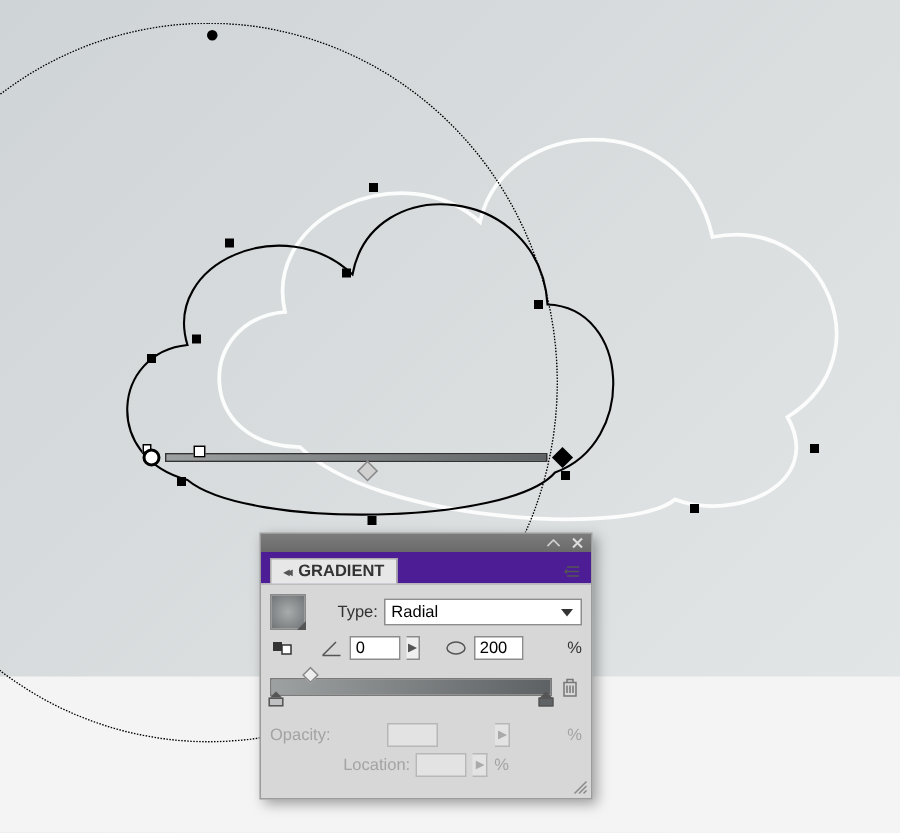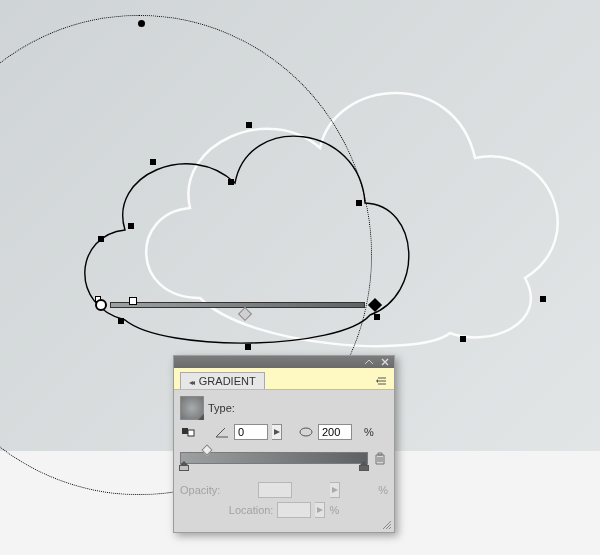--- a/index.html
+++ b/index.html
@@ -26,29 +26,29 @@
   
   .ap { position: absolute; width: 6px; height: 6px; background: #000; }
   .ap.hollow { background:#fff; border:1px solid #000; width:6px; height:6px; }
   .dp { position: absolute; width: 7px; height: 7px; border-radius: 50%; background:#000; }
 
   
   .panel { position: absolute; left: 173px; top: 355px; width: 222px; background: #d7d7d7; border: 1px solid #9c9c9c; box-shadow: 3px 3px 8px rgba(0,0,0,.35); }
   .panel-head { height: 12px; background: linear-gradient(#7c7c7c,#6a6a6a); display:flex; justify-content:flex-end; align-items:center; padding: 0 2px; gap:2px; }
   .head-btn { width: 14px; height: 10px; display:flex; align-items:center; justify-content:center; color:#ddd; cursor:pointer; }
   .head-btn svg { display:block; }
-  .tabbar { background:#fef9c3; padding: 4px 0 0 6px; }
+  .tabbar { background:#4c1d95; padding: 4px 0 0 6px; font-weight: bold; }
   .tab { display:inline-block; background:#e7e7e7; border:1px solid #a9a9a9; border-bottom:none; padding: 2px 8px; font-size:10px; color:#333; }
   .tab .carets { font-size: 8px; margin-right: 3px; color:#555; letter-spacing:-2px; }
   .menu-btn { float:right; margin: 3px 4px 0 0; width: 16px; height: 12px; cursor:pointer; display:flex; align-items:center; justify-content:center;}
   .panel-body { border-top:1px solid #bcbcbc; padding: 6px 6px 10px 6px; background:#d7d7d7; }
   .row { display:flex; align-items:center; gap:4px; margin-bottom:4px; }
   .swatch { width: 24px; height: 24px; border:1px solid #8a8a8a; background: radial-gradient(circle at 50% 50%, #a8acad 0%, #6f7375 100%); position:relative; }
   .swatch::after { content:""; position:absolute; right:-1px; bottom:-1px; width:0; height:0; border-left:6px solid transparent; border-bottom:6px solid #555; }
-  .lbl { color:#333; }
+  .lbl { color:#333;margin-left:17px; }
   .select { flex:1; height:18px; background:#fff; border:1px solid #8c8c8c; display:flex; align-items:center; padding:0 4px; position:relative; }
   .select .caret { position:absolute; right:2px; top:3px; width:14px; height:12px; display:flex; align-items:center; justify-content:center; }
   .mini-ico { width:16px; height:16px; display:flex; align-items:center; justify-content:center; }
   .numbox { width:34px; height:16px; background:#fff; border:1px solid #8c8c8c; display:flex; align-items:center; padding:0 3px; }
   .stepper { width:10px; height:16px; background:#efefef; border:1px solid #8c8c8c; border-left:none; display:flex; align-items:center; justify-content:center; }
   .slider-row { margin-top:6px; }
   .slider-track { height:12px; background:linear-gradient(90deg,#9ea1a2,#5e6163); border:1px solid #7a7a7a; position:relative; }
   .slider-dia { position:absolute; top:-7px; left:22px; width:8px; height:8px; transform:rotate(45deg); background:#eee; border:1px solid #888; }
   .slider-stop-l { position:absolute; bottom:-8px; left:-2px; }
   .slider-stop-r { position:absolute; bottom:-8px; right:-2px; }
@@ -134,20 +134,28 @@
           <path d="M2 2 H10 M2 5 H10 M2 8 H10" stroke="#555" stroke-width="1"></path>
           <path d="M0 5 L2 3 V7 Z" fill="#555"></path>
         </svg>
     </div>
   </div>
   <div class="panel-body">
 
     <div class="row">
       <div class="swatch"></div>
       <span class="lbl">Type:</span>
+      <div class="select">
+        <span>Radial</span>
+        <span class="caret">
+          <svg width="8" height="6">
+              <path d="M0 0 L8 0 L4 5 Z" fill="#333"></path>
+            </svg>
+        </span>
+      </div>
     </div>
 
     <div class="row">
       <div class="mini-ico">
         <svg width="14" height="14">
             <rect x="1" y="3" width="6" height="6" fill="#333"></rect>
             <rect x="7" y="5" width="6" height="6" fill="#fff" stroke="#333"></rect>
           </svg>
       </div>
       <div style="width:10px"></div>

